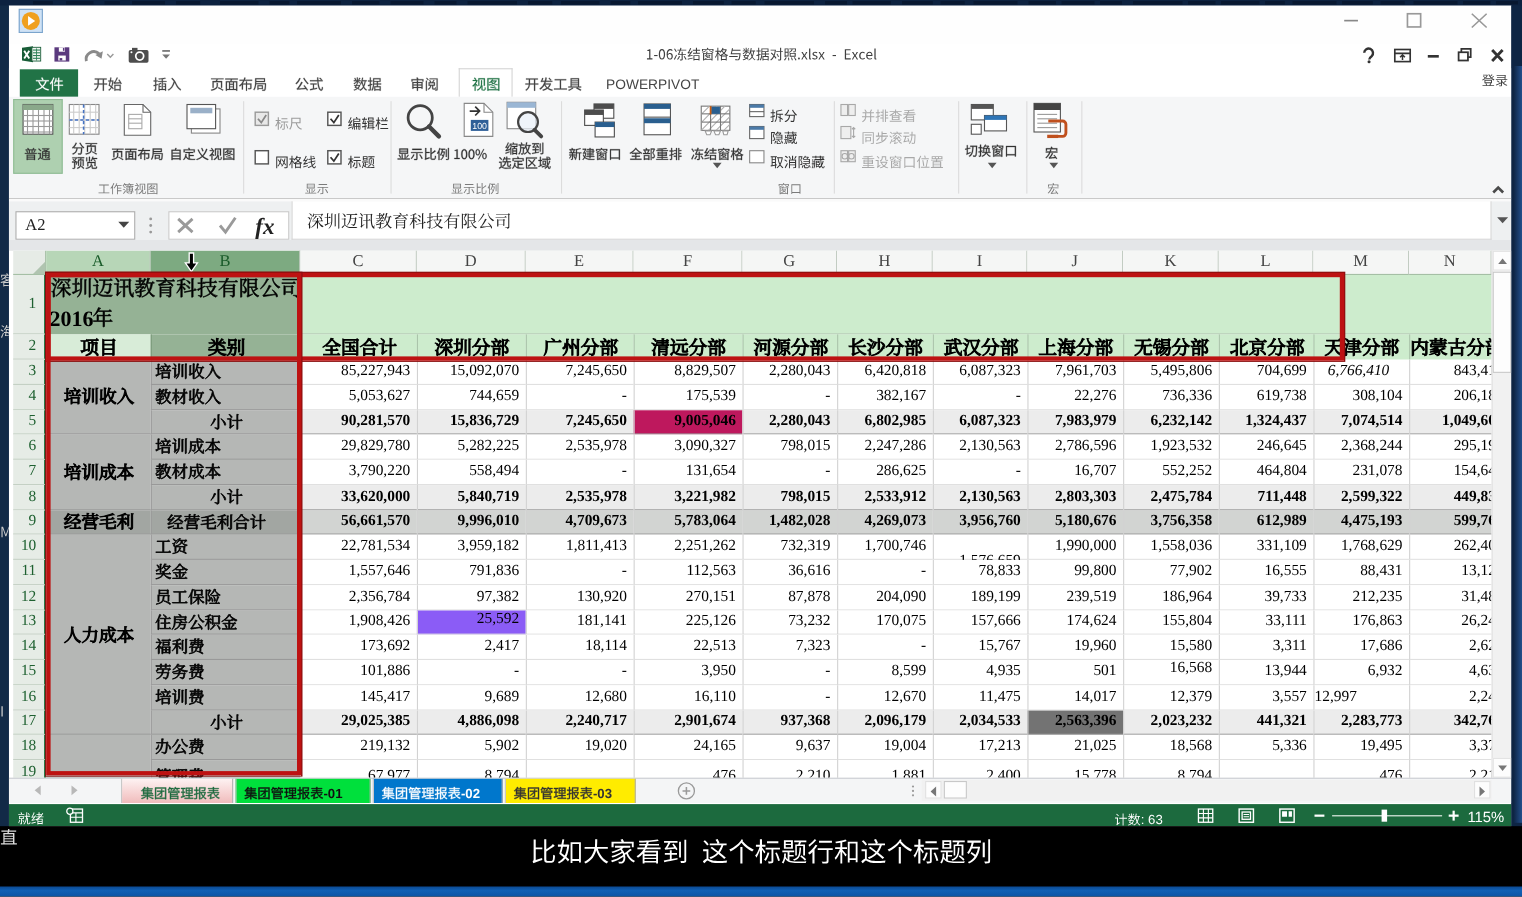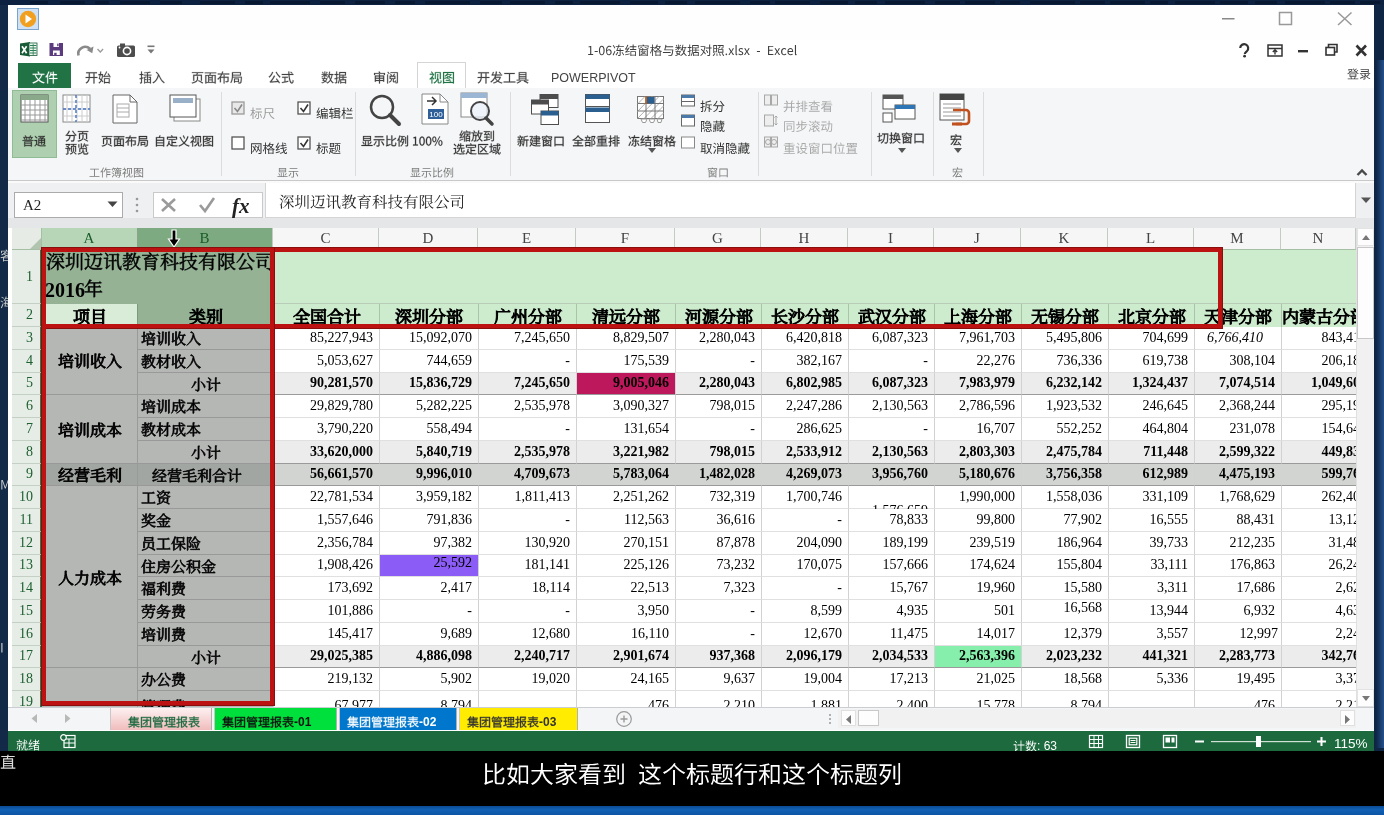--- a/index.html
+++ b/index.html
@@ -1689,21 +1689,21 @@
 <div style="position:absolute;left:934px;top:622.75px;width:87px;height:22.75px;background:#fff;display:flex;align-items:center;border-bottom:1px solid #e0e0e0;border-left:1px solid #d2d2d2;">
       <div style="width:87px;text-align:right;padding-right:7px;box-sizing:border-box;font-family:'Liberation Serif',serif;font-size:14px;font-weight:normal;color:#000;flex:none;">14,017</div>
     </div>
 <div style="position:absolute;left:1021px;top:622.75px;width:87px;height:22.75px;background:#fff;display:flex;align-items:center;border-bottom:1px solid #e0e0e0;border-left:1px solid #d2d2d2;">
       <div style="width:87px;text-align:right;padding-right:7px;box-sizing:border-box;font-family:'Liberation Serif',serif;font-size:14px;font-weight:normal;color:#000;flex:none;">12,379</div>
     </div>
 <div style="position:absolute;left:1108px;top:622.75px;width:86px;height:22.75px;background:#fff;display:flex;align-items:center;border-bottom:1px solid #e0e0e0;border-left:1px solid #d2d2d2;">
       <div style="width:86px;text-align:right;padding-right:7px;box-sizing:border-box;font-family:'Liberation Serif',serif;font-size:14px;font-weight:normal;color:#000;flex:none;">3,557</div>
     </div>
 <div style="position:absolute;left:1194px;top:622.75px;width:87px;height:22.75px;background:#fff;display:flex;align-items:center;border-bottom:1px solid #e0e0e0;border-left:1px solid #d2d2d2;">
-      <div style="width:87px;text-align:right;padding-right:4px;box-sizing:border-box;font-family:'Liberation Serif',serif;font-size:14px;font-weight:normal;color:#000;flex:none;">12,997</div>
+      <div style="width:87px;padding-right:4px;box-sizing:border-box;font-family:'Liberation Serif',serif;font-size:14px;font-weight:normal;color:#000;flex:none;">12,997</div>
     </div>
 <div style="position:absolute;left:1281px;top:622.75px;width:75px;height:22.75px;background:#fff;display:flex;align-items:center;overflow:hidden;border-bottom:1px solid #e0e0e0;border-left:1px solid #d2d2d2;">
       <div style="width:85px;text-align:right;padding-right:7px;box-sizing:border-box;font-family:'Liberation Serif',serif;font-size:14px;font-weight:normal;color:#000;flex:none;">2,24</div>
     </div>
 <div style="position:absolute;left:137px;top:645.5px;width:136px;height:22.75px;background:#b5b7b5;display:flex;align-items:center;overflow:hidden;border-bottom:1px solid #999;border-left:1px solid #9a9a9a;">
       <div style="width:100%;text-align:center"><svg style="" width="30.0" height="15.0" viewBox="0 -88 200 100">
           <g fill="#000" stroke="#000" stroke-width="5">
             <use href="#f144" x="0"></use>
             <use href="#f115" x="100"></use>
           </g>
@@ -1723,21 +1723,21 @@
     </div>
 <div style="position:absolute;left:675px;top:645.5px;width:86px;height:22.75px;background:#ececec;display:flex;align-items:center;border-bottom:1px solid #9a9a9a;border-left:1px solid #d2d2d2;">
       <div style="width:86px;text-align:right;padding-right:7px;box-sizing:border-box;font-family:'Liberation Serif',serif;font-size:14px;font-weight:bold;color:#000;flex:none;">937,368</div>
     </div>
 <div style="position:absolute;left:761px;top:645.5px;width:87px;height:22.75px;background:#ececec;display:flex;align-items:center;border-bottom:1px solid #9a9a9a;border-left:1px solid #d2d2d2;">
       <div style="width:87px;text-align:right;padding-right:7px;box-sizing:border-box;font-family:'Liberation Serif',serif;font-size:14px;font-weight:bold;color:#000;flex:none;">2,096,179</div>
     </div>
 <div style="position:absolute;left:848px;top:645.5px;width:86px;height:22.75px;background:#ececec;display:flex;align-items:center;border-bottom:1px solid #9a9a9a;border-left:1px solid #d2d2d2;">
       <div style="width:86px;text-align:right;padding-right:7px;box-sizing:border-box;font-family:'Liberation Serif',serif;font-size:14px;font-weight:bold;color:#000;flex:none;">2,034,533</div>
     </div>
-<div style="position:absolute;left:934px;top:645.5px;width:87px;height:22.75px;background:#86efac;display:flex;align-items:center;border-bottom:1px solid #9a9a9a;border-left:1px solid #d2d2d2;">
+<div style="position:absolute;left:934px;top:645.5px;width:87px;height:22.75px;background:#737373;display:flex;align-items:center;border-bottom:1px solid #9a9a9a;border-left:1px solid #d2d2d2;">
       <div style="width:87px;text-align:right;padding-right:7px;box-sizing:border-box;font-family:'Liberation Serif',serif;font-size:14px;font-weight:bold;color:#000;flex:none;">2,563,396</div>
     </div>
 <div style="position:absolute;left:1021px;top:645.5px;width:87px;height:22.75px;background:#ececec;display:flex;align-items:center;border-bottom:1px solid #9a9a9a;border-left:1px solid #d2d2d2;">
       <div style="width:87px;text-align:right;padding-right:7px;box-sizing:border-box;font-family:'Liberation Serif',serif;font-size:14px;font-weight:bold;color:#000;flex:none;">2,023,232</div>
     </div>
 <div style="position:absolute;left:1108px;top:645.5px;width:86px;height:22.75px;background:#ececec;display:flex;align-items:center;border-bottom:1px solid #9a9a9a;border-left:1px solid #d2d2d2;">
       <div style="width:86px;text-align:right;padding-right:7px;box-sizing:border-box;font-family:'Liberation Serif',serif;font-size:14px;font-weight:bold;color:#000;flex:none;">441,321</div>
     </div>
 <div style="position:absolute;left:1194px;top:645.5px;width:87px;height:22.75px;background:#ececec;display:flex;align-items:center;border-bottom:1px solid #9a9a9a;border-left:1px solid #d2d2d2;">
       <div style="width:87px;text-align:right;padding-right:7px;box-sizing:border-box;font-family:'Liberation Serif',serif;font-size:14px;font-weight:bold;color:#000;flex:none;">2,283,773</div>

